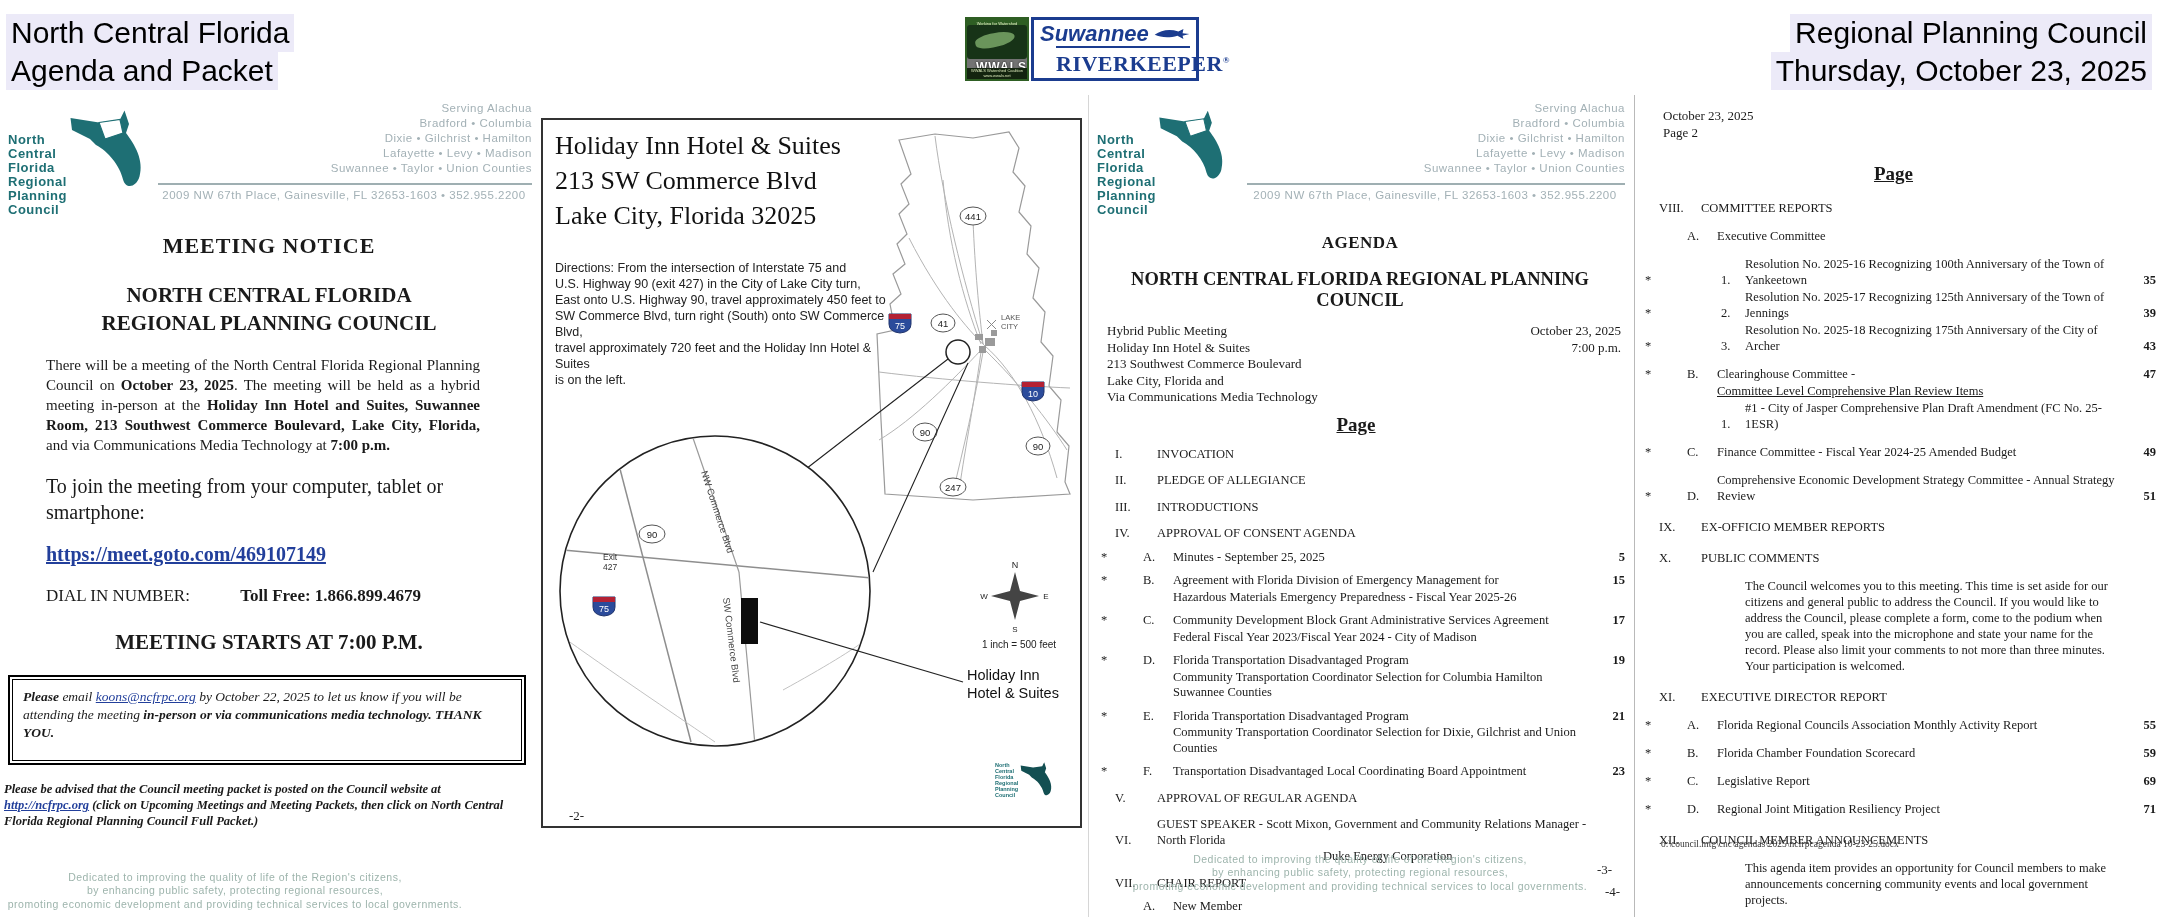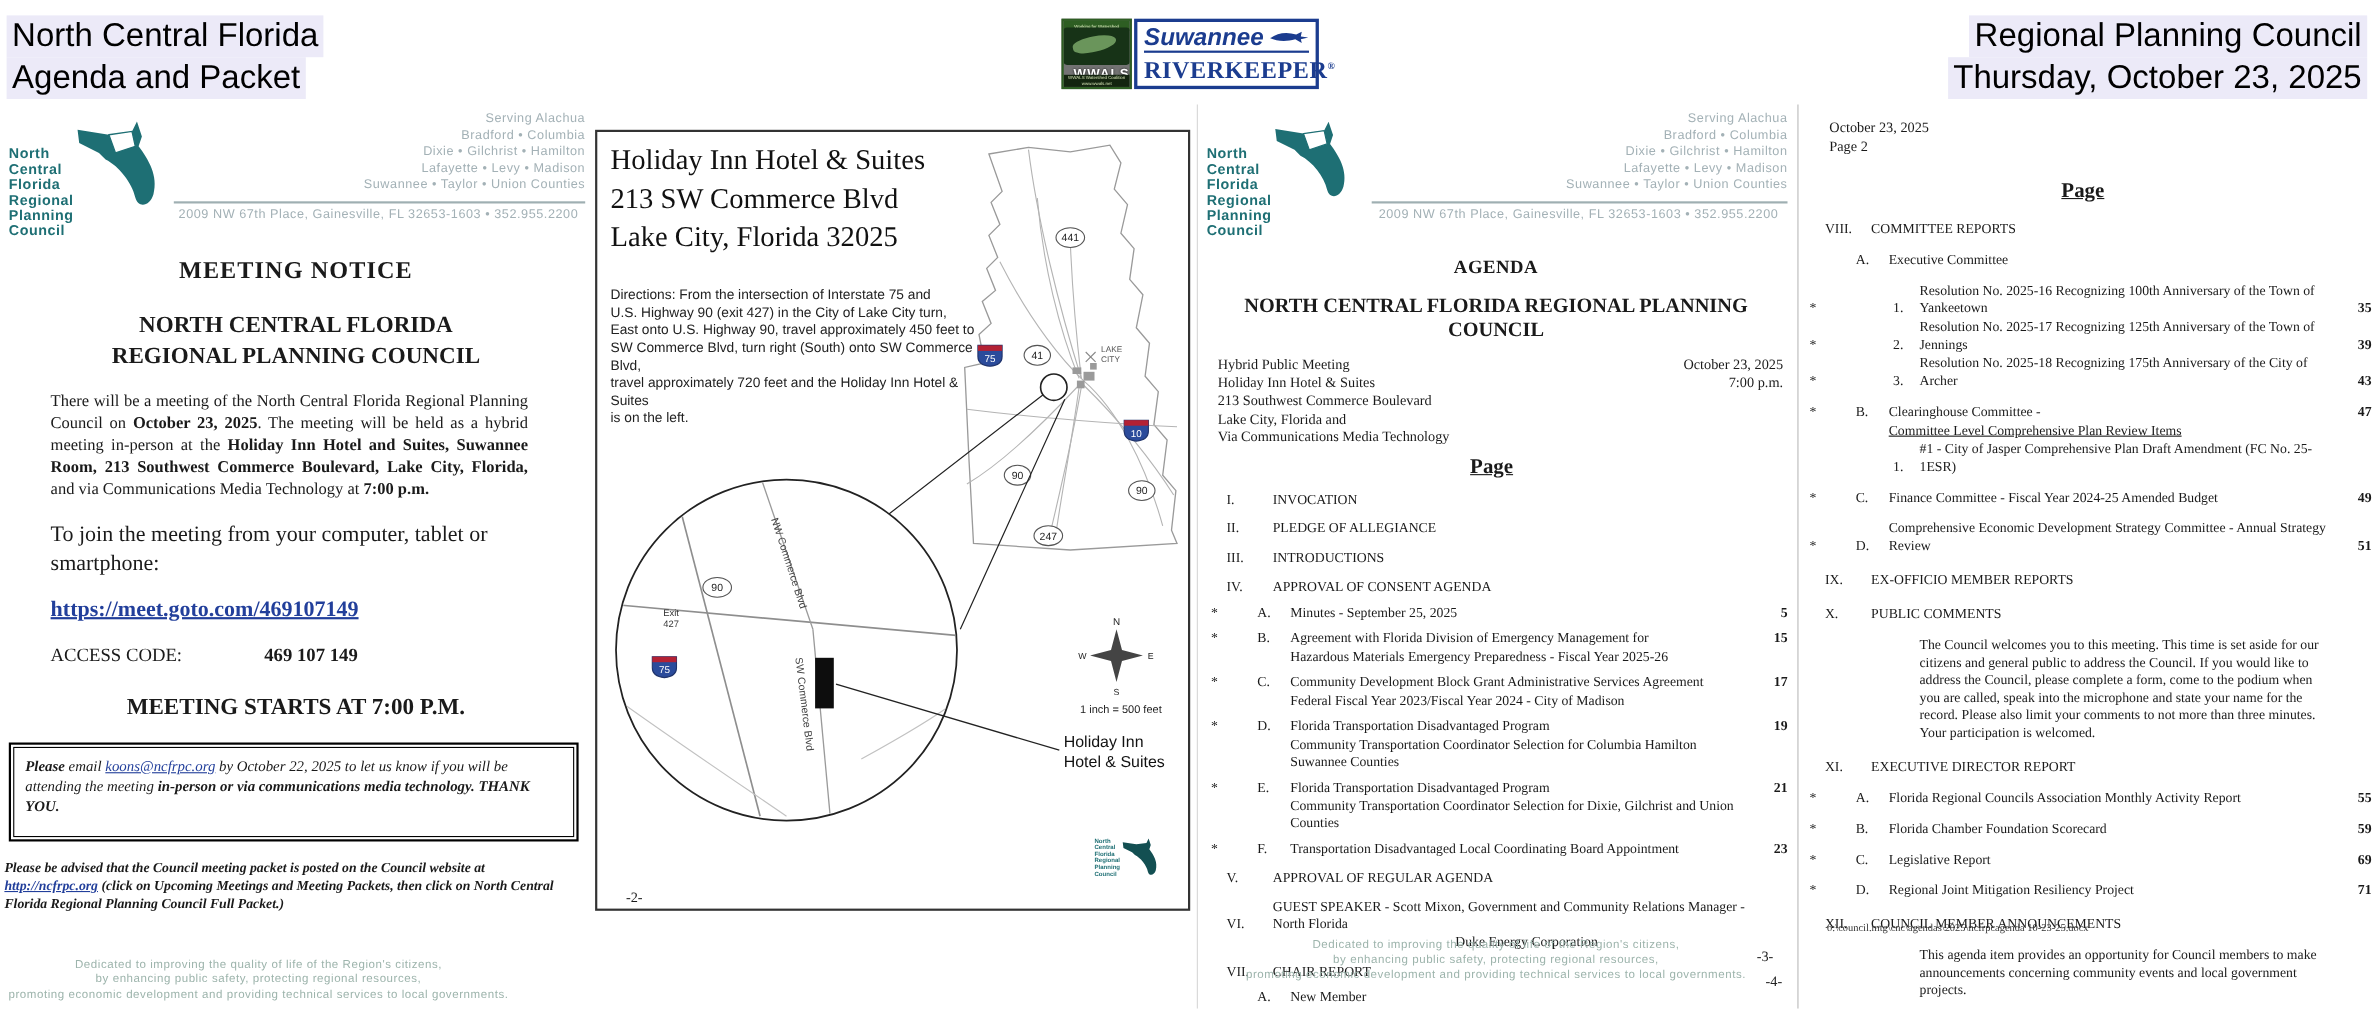--- a/index.html
+++ b/index.html
@@ -16,21 +16,21 @@
   .brand { position:absolute; left:965px; top:17px; height:64px; display:flex; }
   .wwals { width:64px; height:64px; background:#737373; border:2px solid #2e5e23; position:relative; display:flex; flex-direction:column; align-items:flex-end; justify-content:center; overflow:hidden;}
   .wwals .strip-top { position:absolute; top:0; left:0; right:0; height:9px; background:#2e5e23; color:#e8f3c9; font-family:"Liberation Sans",sans-serif; font-size:4px; text-align:center; line-height:9px; }
   .wwals .art { width:60px; height:34px; background:#173317; border-radius:3px; position:relative; }
   .wwals .art .fishy { position:absolute; left:8px; top:8px; width:40px; height:14px; background:#7fae6d; border-radius:50% 60% 60% 50%; transform:rotate(-12deg); opacity:.8;}
   .wwals .wword { color:#fff; font-family:"Liberation Sans",sans-serif; font-weight:bold; font-size:12px; letter-spacing:1px; margin-top:1px; text-shadow:0 0 2px #000; }
   .wwals .strip-bot { position:absolute; bottom:0; left:0; right:0; height:11px; background:#13240f; color:#d9e8b9; font-family:"Liberation Sans",sans-serif; font-size:4px; text-align:center; line-height:5px; }
   .rk-banner { width:168px; height:64px; background:#fff; border:3px solid #1b3c8f; margin-left:2px; display:flex; flex-direction:column; justify-content:center; padding:2px 6px; }
   .rk-top { display:flex; align-items:center; gap:4px; }
   .rk-suwannee { font-family:"Liberation Sans",sans-serif; font-style:italic; font-weight:bold; color:#1b3c8f; font-size:22px; line-height:24px; }
-  .rk-bottom { font-family:"Liberation Serif",serif; font-weight:bold; color:#1b3c8f; font-size:22px; letter-spacing:.5px; line-height:24px; border-top:2px solid #1b3c8f; }
+  .rk-bottom { font-family:"Liberation Serif",serif; font-weight:bold; color:#1b3c8f; font-size:22px; letter-spacing:.5px; line-height:24px; border-top:2px solid #1b3c8f;margin-left:16px; }
   .rk-reg { font-size:9px; vertical-align:super; }
   
   .page { position:absolute; top:95px; height:822px; background:#fff; }
   #page1 { left:0; width:538px; }
   #page2 { left:540px; width:545px; }
   #page3 { left:1088px; width:543px; border-left:1px solid #d6d6d6; }
   #page4 { left:1634px; width:526px; border-left:1px solid #b9b9b9; }
   
   .letterhead { position:relative; height:112px; }
   .lh-logo { position:absolute; left:8px; top:10px; display:flex; align-items:flex-start; }
@@ -159,22 +159,22 @@
 
   <div class="mn-title">MEETING NOTICE</div>
   <div class="mn-sub">
       <div>NORTH CENTRAL FLORIDA</div>
       <div>REGIONAL PLANNING COUNCIL</div>
     </div>
   <div class="mn-p1"><span>There will be a meeting of the North Central Florida Regional Planning Council on </span><span class="sb">October 23, 2025</span><span>.  The meeting will be held as a hybrid meeting in-person at the </span><span class="sb">Holiday Inn Hotel and Suites, Suwannee Room, 213 Southwest Commerce Boulevard, Lake City, Florida,</span><span> and via Communications Media Technology at </span><span class="sb">7:00 p.m.</span></div>
   <div class="mn-p2">To join the meeting from your computer, tablet or smartphone:</div>
   <div class="mn-link"><a class="slink">https://meet.goto.com/469107149</a></div>
   <div class="mn-row">
-    <span class="lab">ACCESS CODE:</span>
-    <span class="val">469 107 149</span>
+    <span class="lab">DIAL IN NUMBER:</span>
+    <span class="val">Toll Free: 1.866.899.4679</span>
   </div>
   <div class="mn-starts">MEETING STARTS AT 7:00 P.M.</div>
   <div class="rsvp-box"><span class="sb si">Please</span><span class="si"> email </span><a class="si slink su">koons@ncfrpc.org</a><span class="si"> by October 22, 2025 to let us know if you will be attending the meeting </span><span class="sb si">in-person or via communications media technology.</span><span class="si">  </span><span class="sb si">THANK YOU.</span></div>
   <div class="packet-note"><span class="sb si">Please be advised that the Council meeting packet is posted on the Council website at </span><a class="sb si slink su">http://ncfrpc.org</a><span class="sb si"> (click on Upcoming Meetings and Meeting Packets, then click on North Central Florida Regional Planning Council Full Packet.)</span></div>
   <div class="motto">
       <div>Dedicated to improving the quality of life of the Region's citizens,</div>
       <div>by enhancing public safety, protecting regional resources,</div>
       <div>promoting economic development and providing technical services to local governments.</div>
     </div>
 </div>

